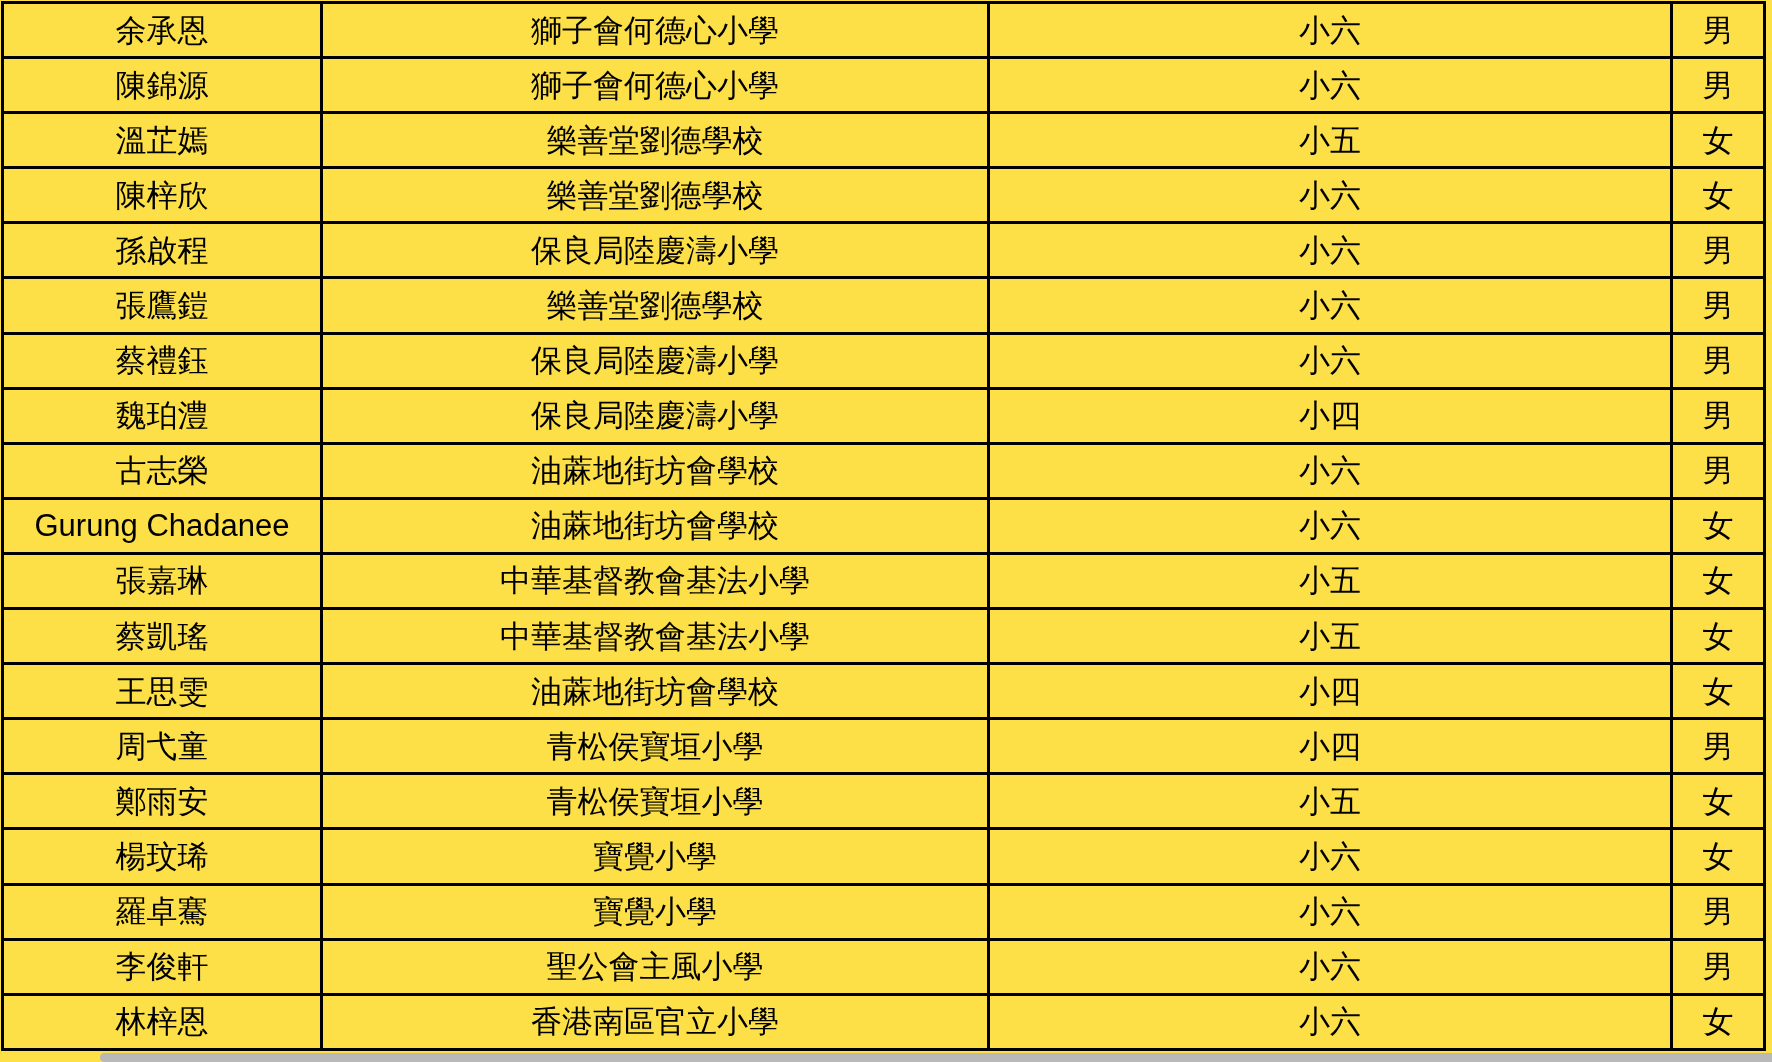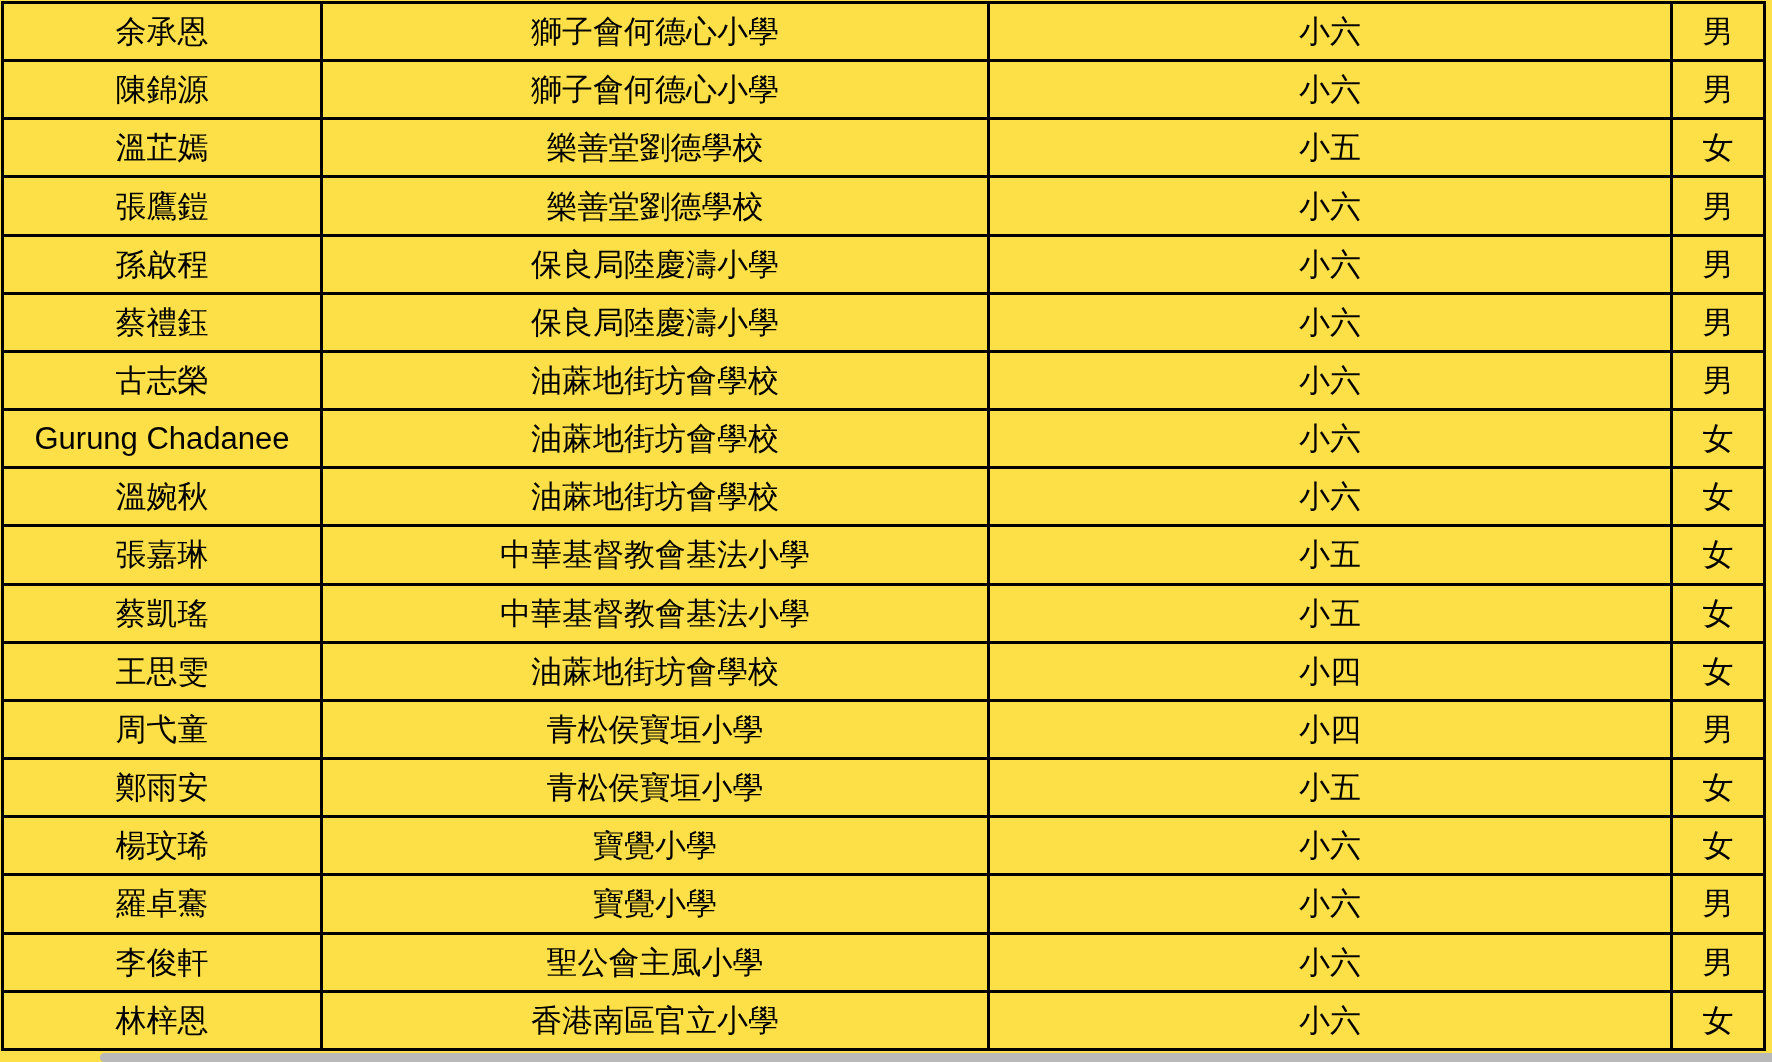--- a/index.html
+++ b/index.html
@@ -72,51 +72,57 @@
           <td>小六</td>
           <td>男</td>
         </tr>
         <tr>
           <td>溫芷嫣</td>
           <td>樂善堂劉德學校</td>
           <td>小五</td>
           <td>女</td>
         </tr>
         <tr>
-          <td>張鷹鎧</td>
+          <td>陳梓欣</td>
           <td>樂善堂劉德學校</td>
+          <td>小六</td>
+          <td>女</td>
+        </tr>
+        <tr>
+          <td>孫啟程</td>
+          <td>保良局陸慶濤小學</td>
           <td>小六</td>
           <td>男</td>
         </tr>
         <tr>
-          <td>孫啟程</td>
-          <td>保良局陸慶濤小學</td>
+          <td>張鷹鎧</td>
+          <td>樂善堂劉德學校</td>
           <td>小六</td>
           <td>男</td>
         </tr>
         <tr>
           <td>蔡禮鈺</td>
           <td>保良局陸慶濤小學</td>
           <td>小六</td>
           <td>男</td>
         </tr>
         <tr>
+          <td>魏珀澧</td>
+          <td>保良局陸慶濤小學</td>
+          <td>小四</td>
+          <td>男</td>
+        </tr>
+        <tr>
           <td>古志榮</td>
           <td>油蔴地街坊會學校</td>
           <td>小六</td>
           <td>男</td>
         </tr>
         <tr>
           <td>Gurung Chadanee</td>
-          <td>油蔴地街坊會學校</td>
-          <td>小六</td>
-          <td>女</td>
-        </tr>
-        <tr>
-          <td>溫婉秋</td>
           <td>油蔴地街坊會學校</td>
           <td>小六</td>
           <td>女</td>
         </tr>
         <tr>
           <td>張嘉琳</td>
           <td>中華基督教會基法小學</td>
           <td>小五</td>
           <td>女</td>
         </tr>

